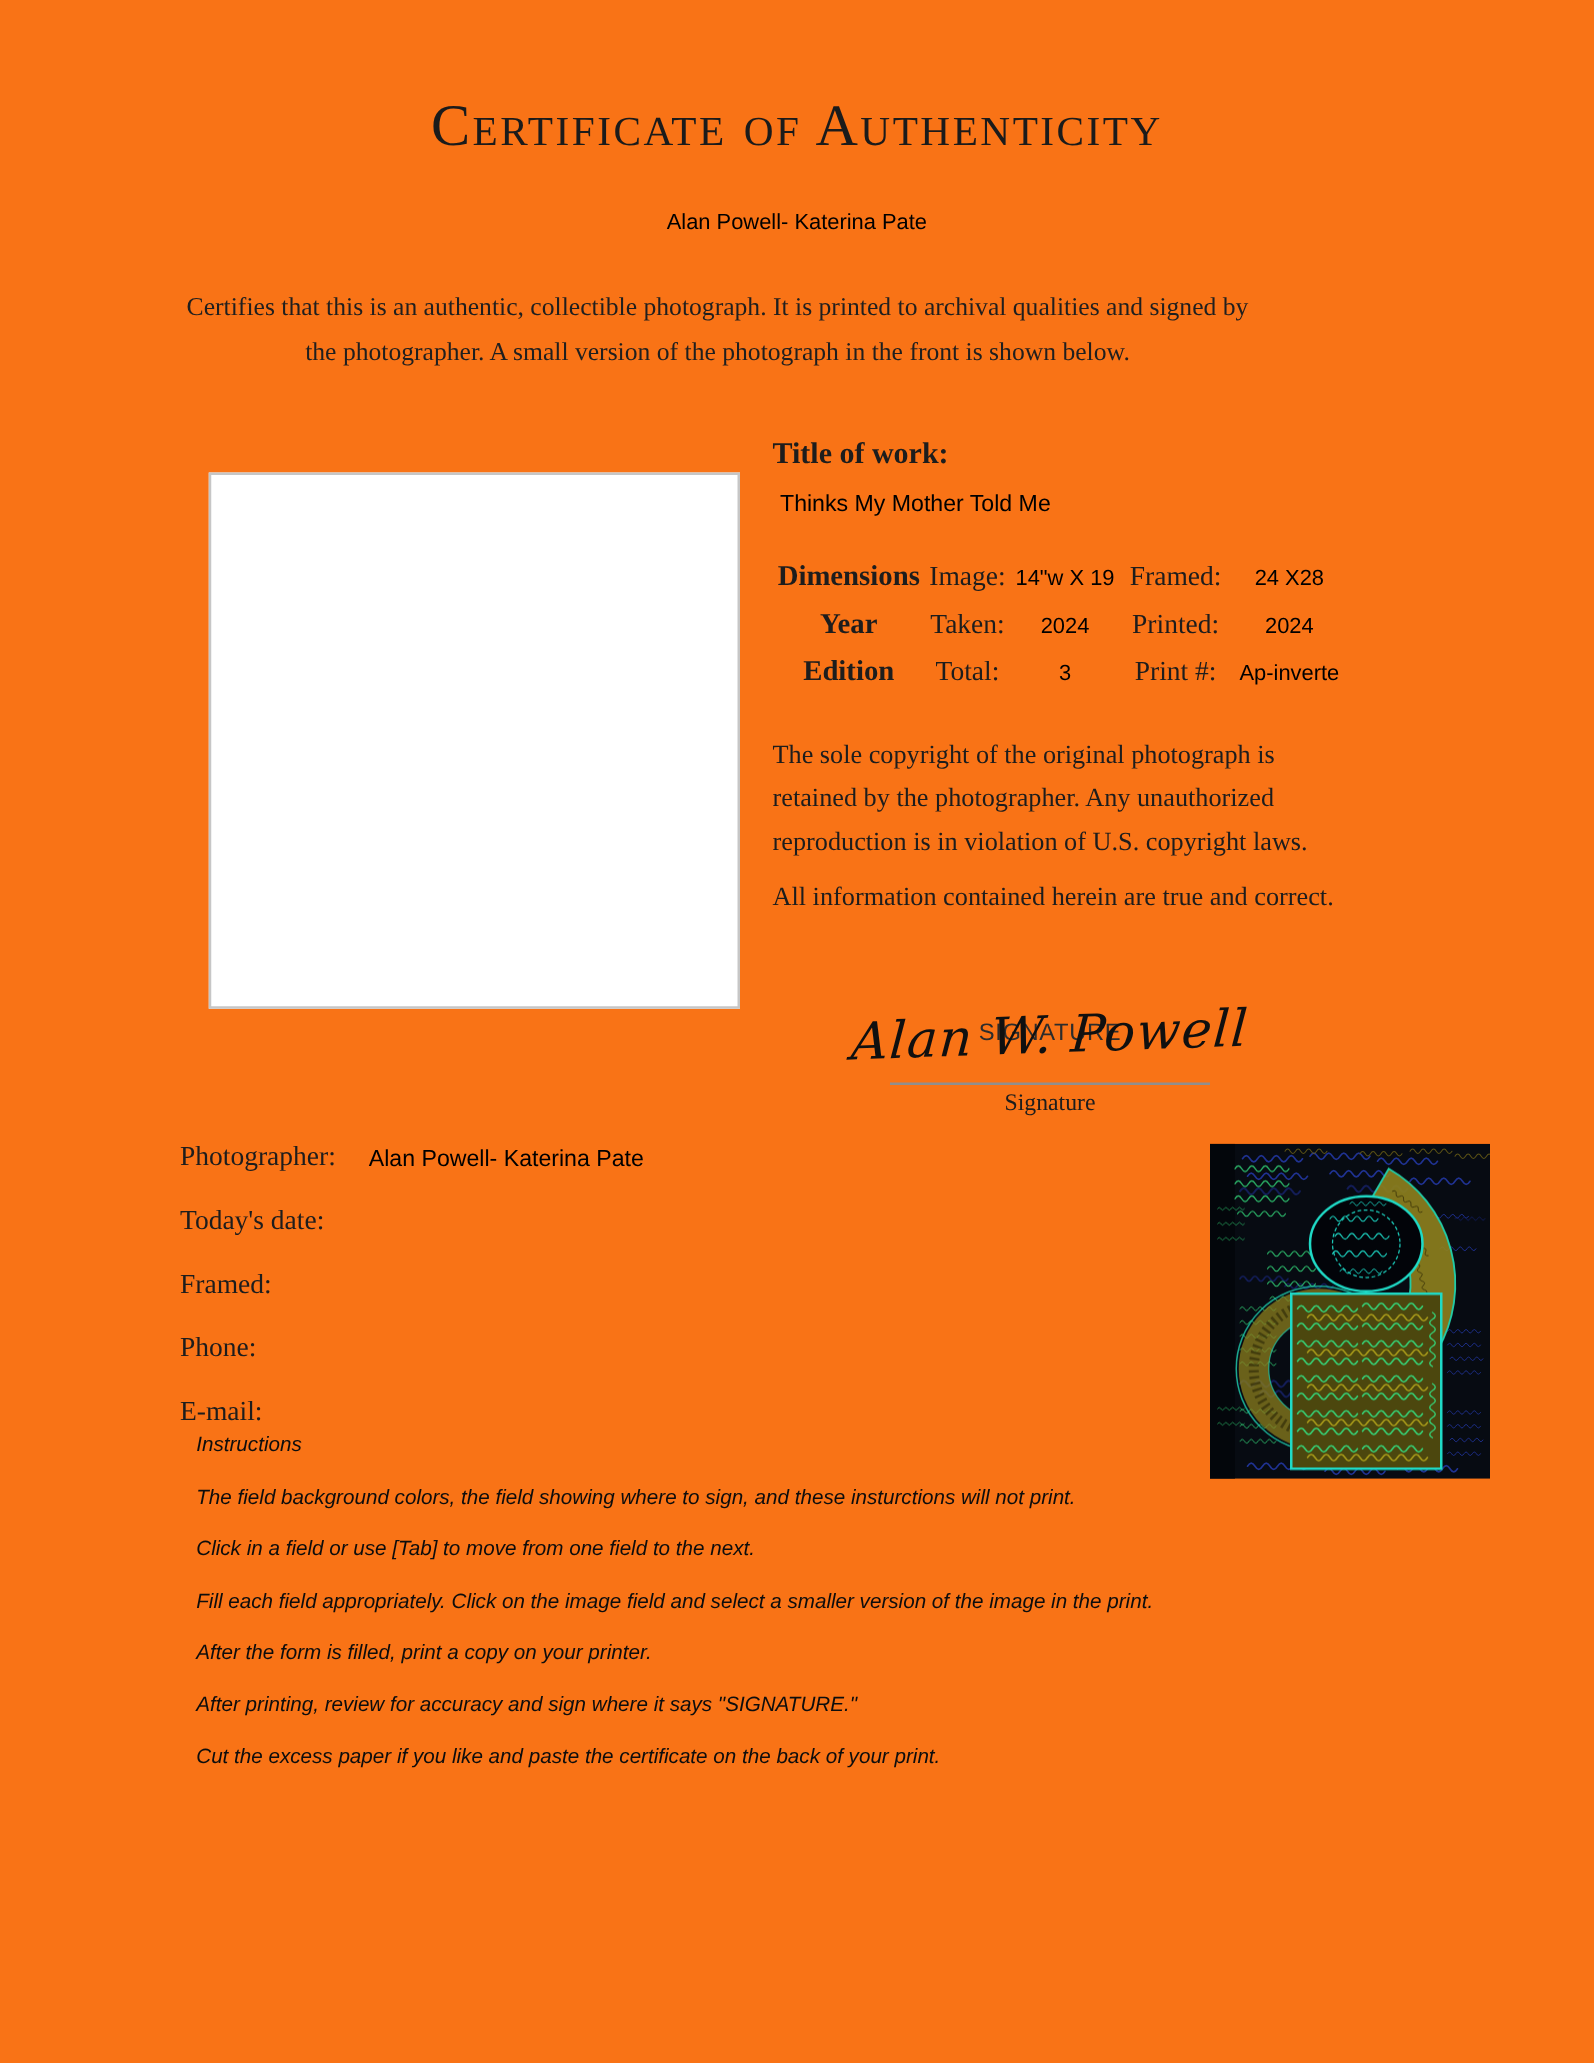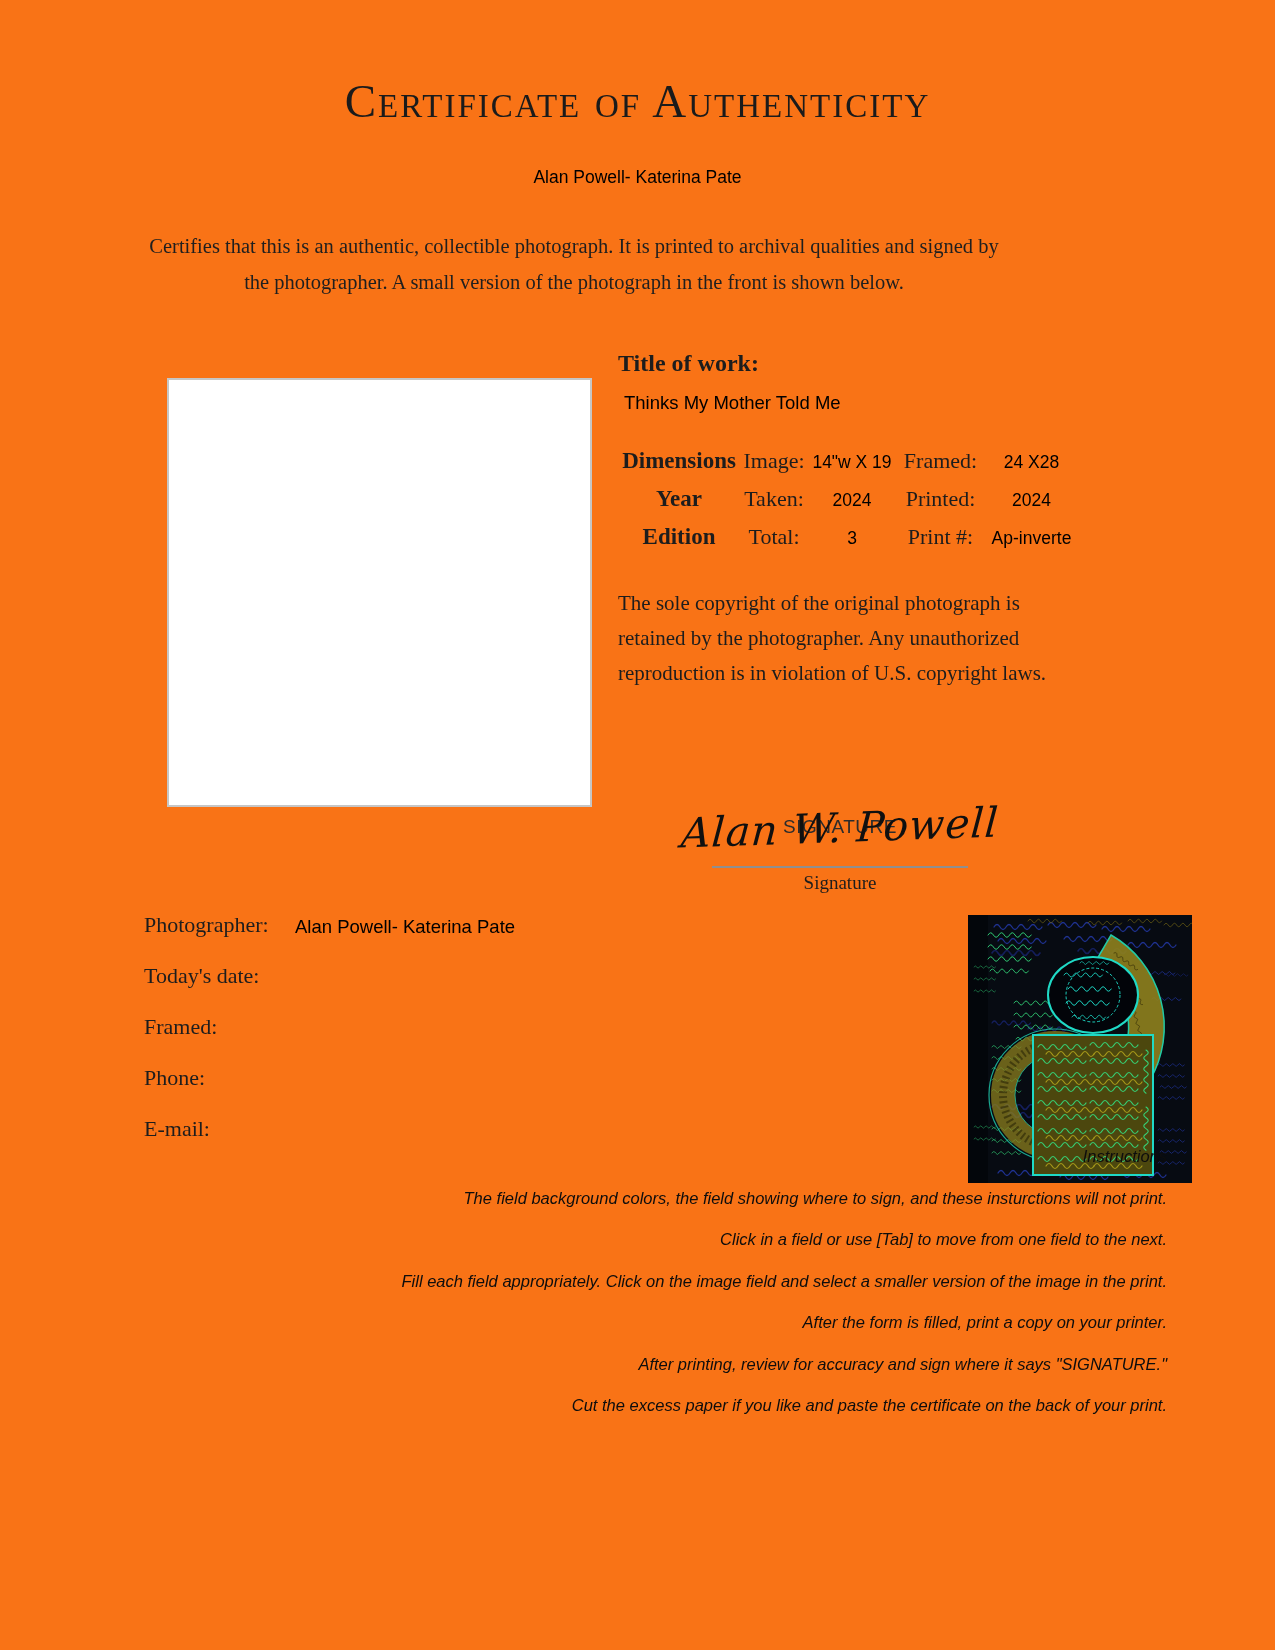--- a/index.html
+++ b/index.html
@@ -76,21 +76,21 @@
   .field-hit { background:transparent; }
 
   .thumb { top:915px; left:968px; width:224px; height:268px; }
   .thumb svg { display:block; width:224px; height:268px; }
 
   .instructions {
     top:1136px; left:157px; width:1010px;
     font-family:"Liberation Sans", sans-serif; font-style:italic;
     font-size:16.5px; color:#0d0d0d;
   }
-  .instructions p { margin:0; line-height:41.5px;text-align:right; }
+  .instructions p { margin:0; line-height:41.5px; }
 </style>
 </head>
 <body>
 
 <div class="page">
 
   <div class="abs page-title">Certificate of Authenticity</div>
   <div class="abs top-name sans">Alan Powell- Katerina Pate</div>
   <div class="abs intro">Certifies that this is an authentic, collectible photograph. It is printed to archival qualities and signed by the photographer. A small version of the photograph in the front is shown below.</div>
 
@@ -117,20 +117,21 @@
     <div class="spec-row">
       <span class="rlabel">Edition</span>
       <span class="c1lab">Total:</span>
       <span class="c1val sansv">3</span>
       <span class="c2lab">Print #:</span>
       <span class="c2val sansv">Ap-inverte</span>
     </div>
   </div>
 
   <div class="abs copyright">The sole copyright of the original photograph is retained by the photographer. Any unauthorized reproduction is in violation of U.S. copyright laws.</div>
+  <div class="abs truth">All information contained herein are true and correct.</div>
 
   <div class="abs sig-block">
     <div class="sig-line"></div>
     <div class="sig-overlay">SIGNATURE</div>
     <div class="sig-script">Alan W. Powell</div>
     <div class="sig-caption">Signature</div>
   </div>
 
   <div class="abs contact-label" style="top:912px;">Photographer:</div>
   <div class="abs contact-value sans" style="top:916px; left:295px;">Alan Powell- Katerina Pate</div>

